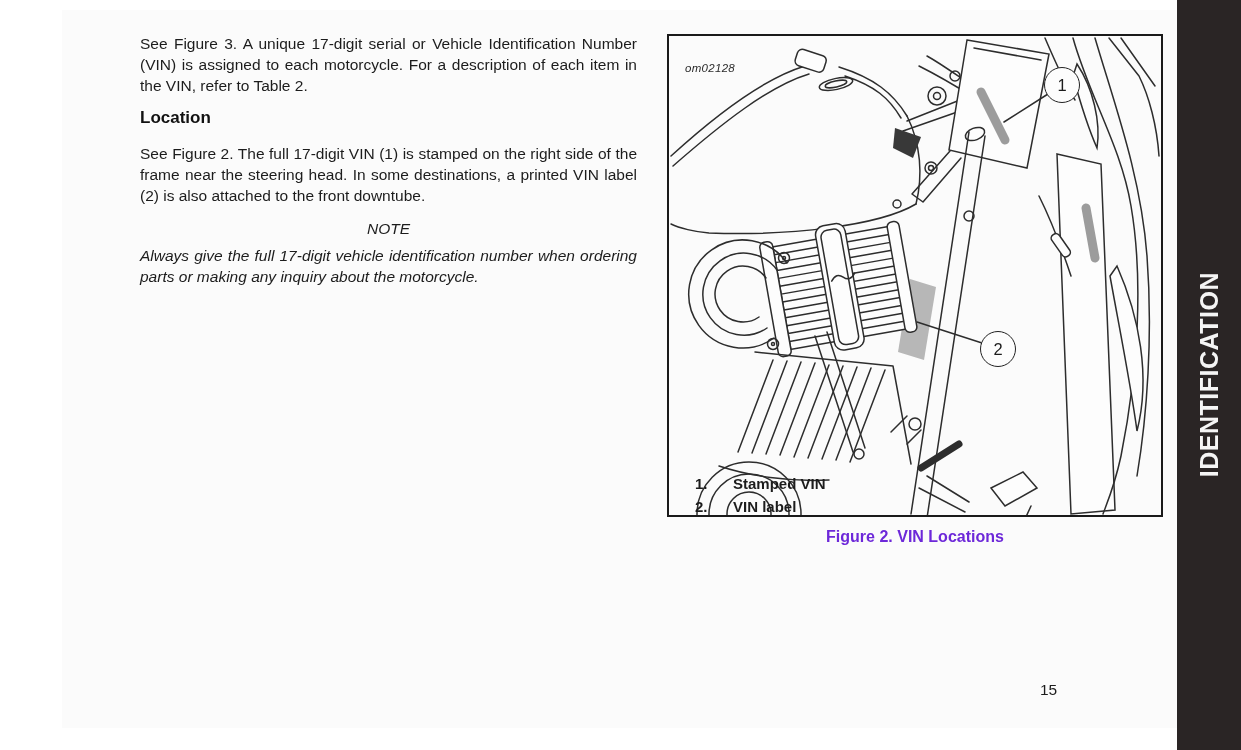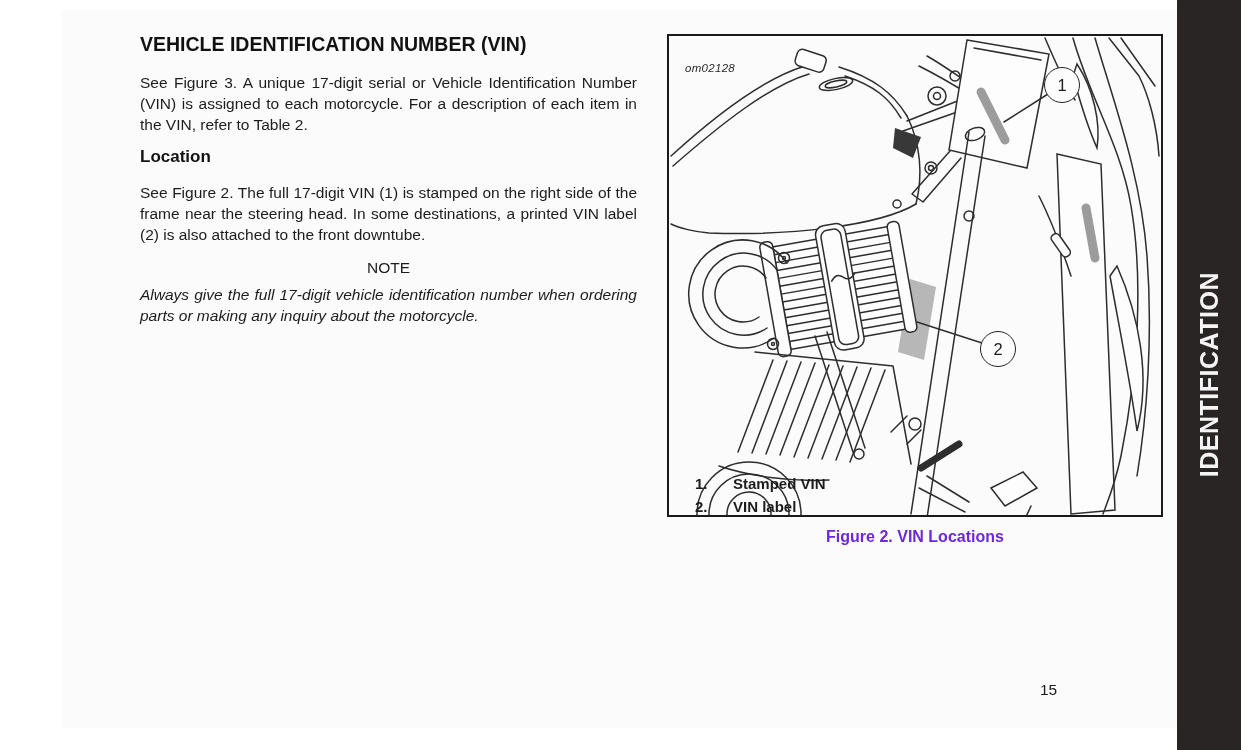--- a/index.html
+++ b/index.html
@@ -6,21 +6,21 @@
   .canvas{position:relative;width:1241px;height:750px;background:#ffffff;overflow:hidden;
           font-family:"Liberation Sans","DejaVu Sans",sans-serif;color:#1c1c1c;}
   .page{position:absolute;left:62px;top:10px;width:1115px;height:718px;background:#fbfbfb;}
 
   
   .text-col{position:absolute;left:78px;top:23px;width:497px;}
   .text-col h1{font-size:19.5px;font-weight:bold;margin:0 0 16px 0;white-space:nowrap;color:#111;}
   .text-col h2{font-size:17px;font-weight:bold;margin:0 0 15px 0;color:#111;}
   .text-col p{font-size:15.5px;line-height:21px;margin:0 0 13px 0;text-align:justify;}
   .text-col section p{margin-bottom:12px;}
-  .note-label{text-align:center !important;margin:0 0 6px 0 !important;}
+  .note-label{text-align:center !important;font-style:italic;margin:0 0 6px 0 !important;}
   .note-text{font-style:italic;}
 
   
   .figbox{position:absolute;left:605px;top:24px;width:492px;height:479px;margin:0;
           border:2px solid #1a1a1a;}
   .figcode{position:absolute;left:16px;top:26px;font-size:11.5px;letter-spacing:.3px;color:#2b2b2b;font-style:italic;}
   .figbox svg{position:absolute;left:0;top:0;}
   .callout{position:absolute;width:34px;height:34px;border:1.7px solid #222;border-radius:50%;
            background:#fdfdfd;display:flex;align-items:center;justify-content:center;
            font-size:16.5px;color:#1c1c1c;}
@@ -46,21 +46,20 @@
   svg .lbl{fill:#b7b7b7;stroke:none;}
   svg .white{fill:#fdfdfd;stroke:#2d2d2d;stroke-width:1.5;}
 </style>
 </head>
 <body>
 
 <div class="canvas">
   <div class="page">
 
     <main class="text-col">
-      <h1>VEHICLE IDENTIFICATION NUMBER (VIN)</h1>
 
       <section>
         <p>See Figure 3. A unique 17-digit serial or Vehicle Identification Number (VIN) is assigned to each motorcycle. For a description of each item in the VIN, refer to Table 2.</p>
       </section>
 
       <section>
         <h2>Location</h2>
         <p>See Figure 2. The full 17-digit VIN (1) is stamped on the right side of the frame near the steering head. In some destinations, a printed VIN label (2) is also attached to the front downtube.</p>
       </section>
 

